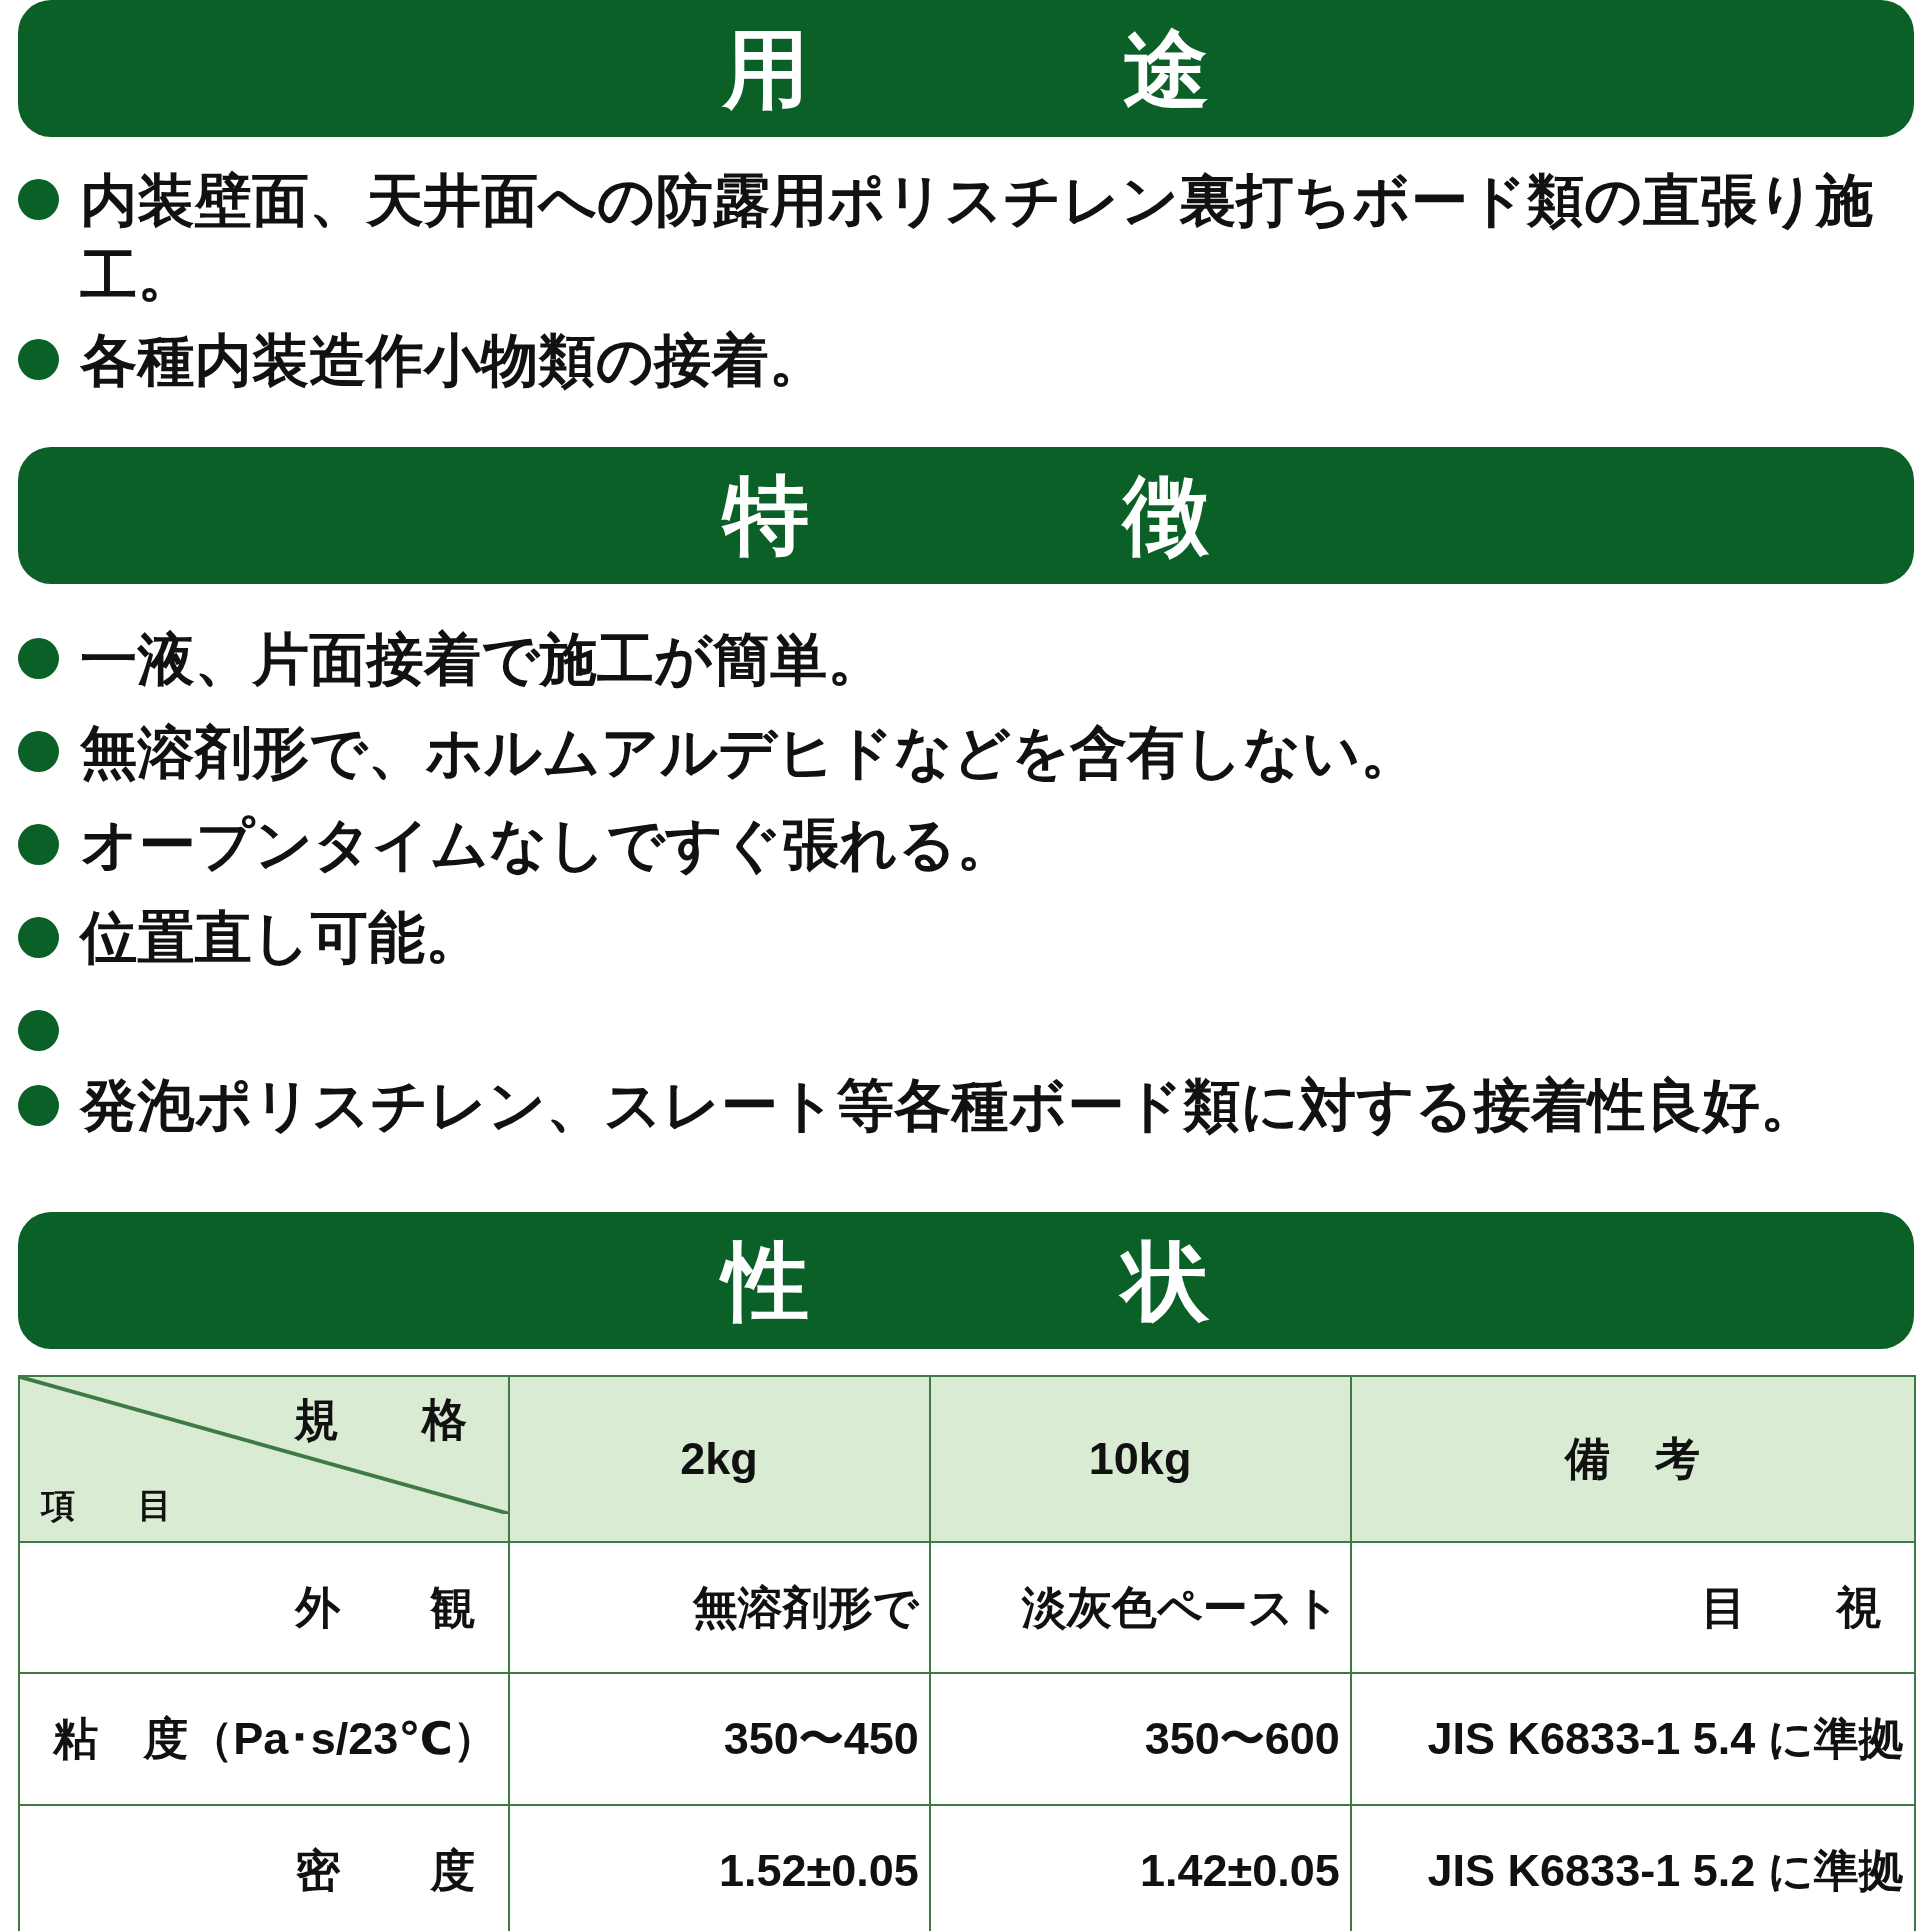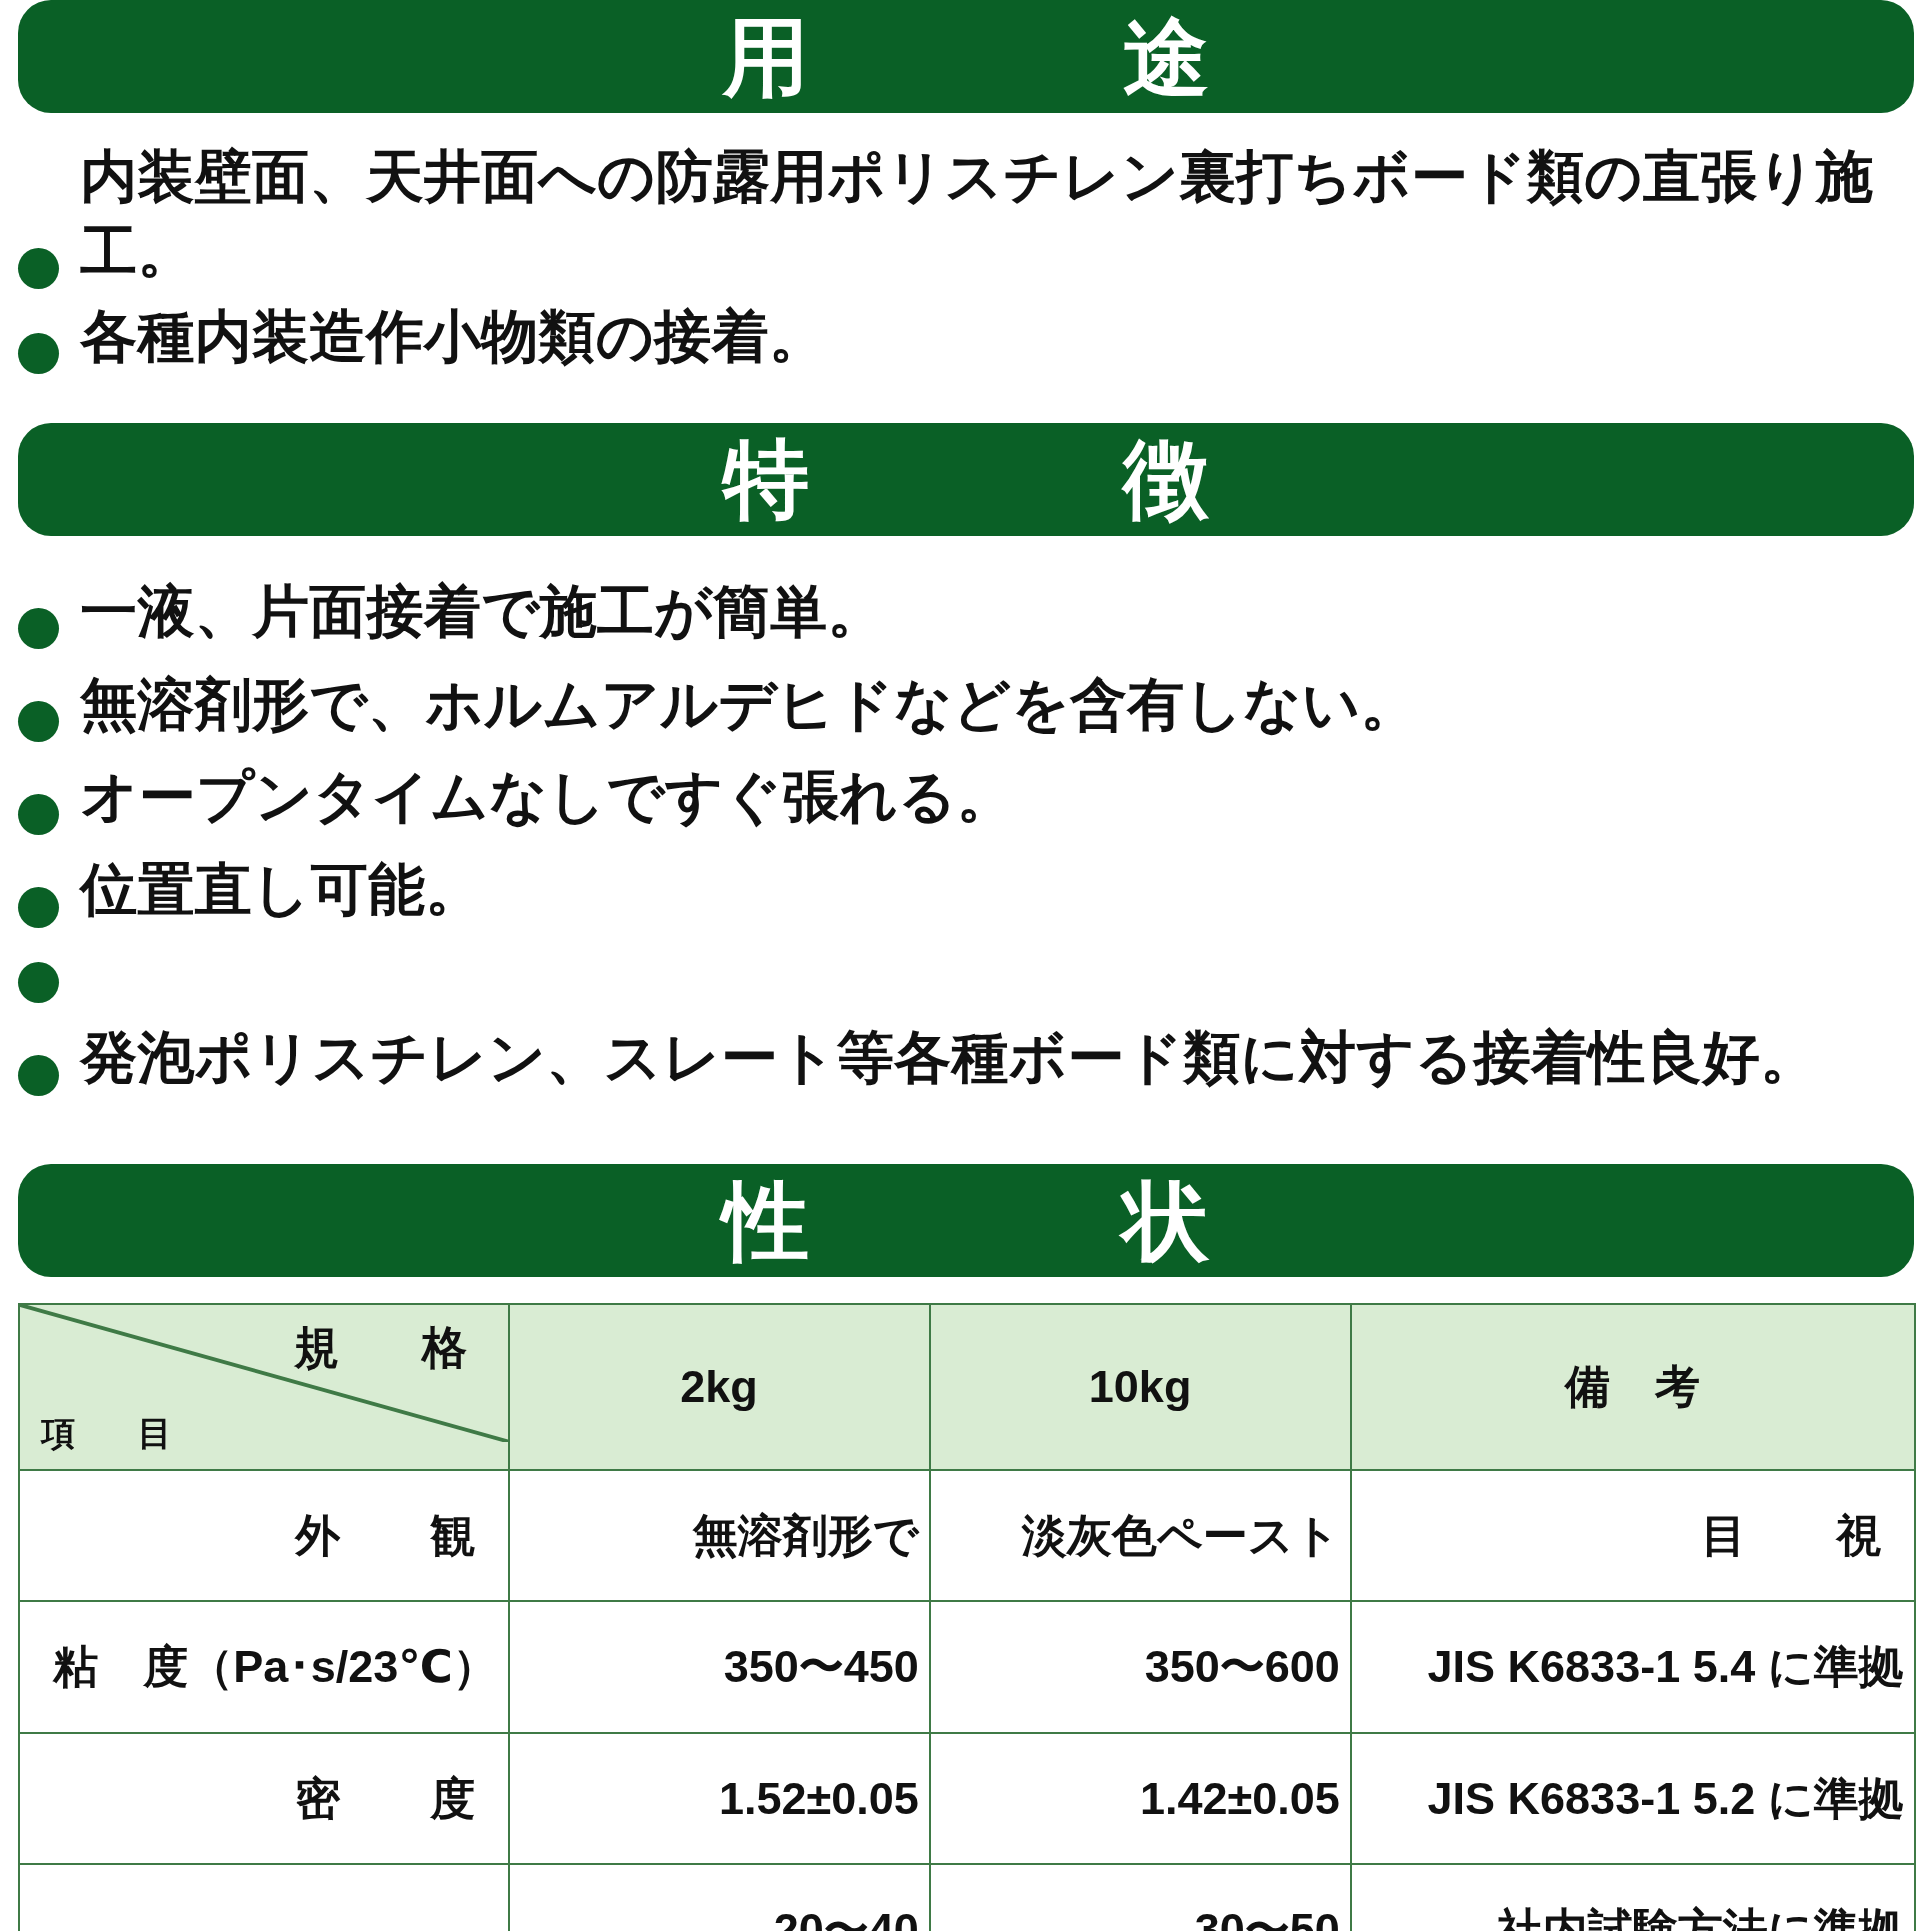--- a/index.html
+++ b/index.html
@@ -19,21 +19,21 @@
     width: 1932px;
     height: 1932px;
     box-sizing: border-box;
     padding: 0 17.6px;
   }
 
   
   .banner {
     background: #0a6026;
     border-radius: 33px;
-    height: 113px;
+    height: 137px;
     display: flex;
     align-items: center;
     justify-content: center;
     margin: 0 0 0 0;
   }
   .banner-title {
     color: #ffffff;
     font-size: 86px;
     font-weight: bold;
     letter-spacing: 0.55em;
@@ -42,21 +42,21 @@
   }
 
   
   .bullet-list {
     margin: 0;
     padding: 0;
     list-style: none;
   }
   .bullet-item {
     display: flex;
-    align-items: flex-end;
+    align-items: flex-start;
     margin: 0;
   }
   .bullet-dot {
     flex: 0 0 auto;
     width: 41px;
     height: 41px;
     border-radius: 50%;
     background: #0a6026;
     margin-right: 21.6px;
     margin-top: 16.7px;

